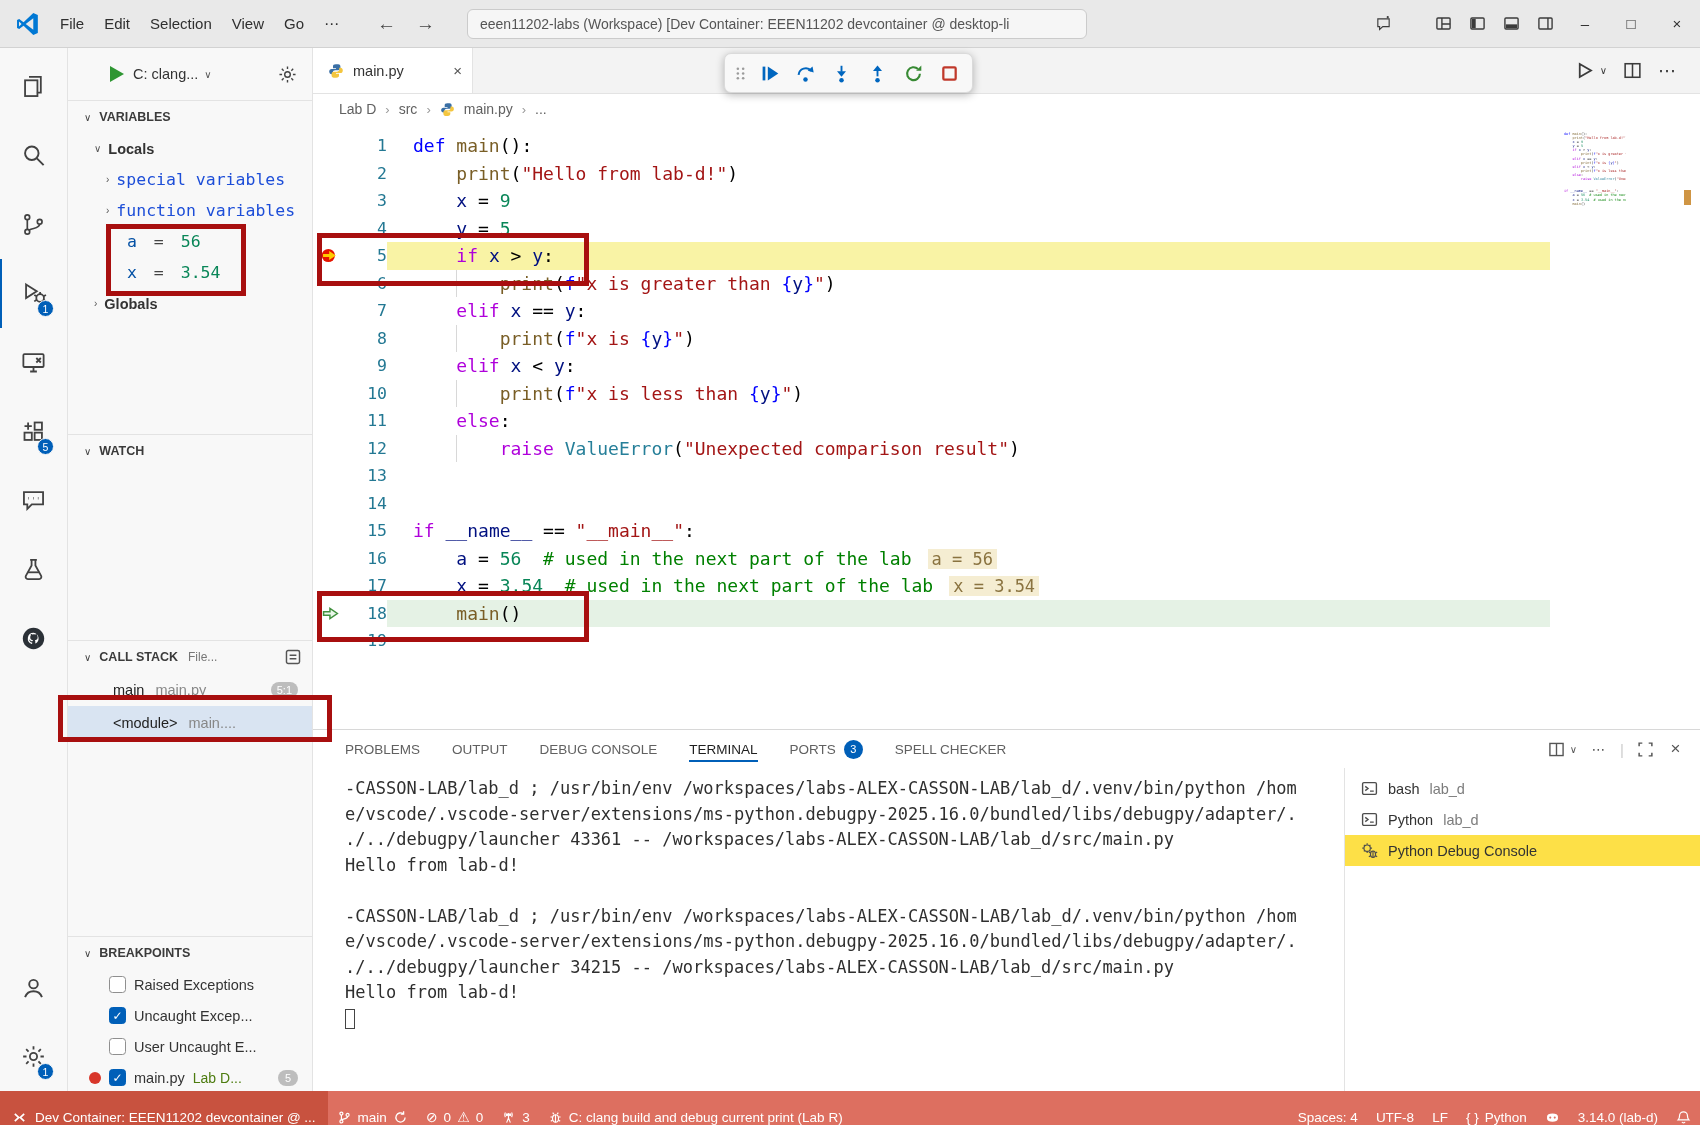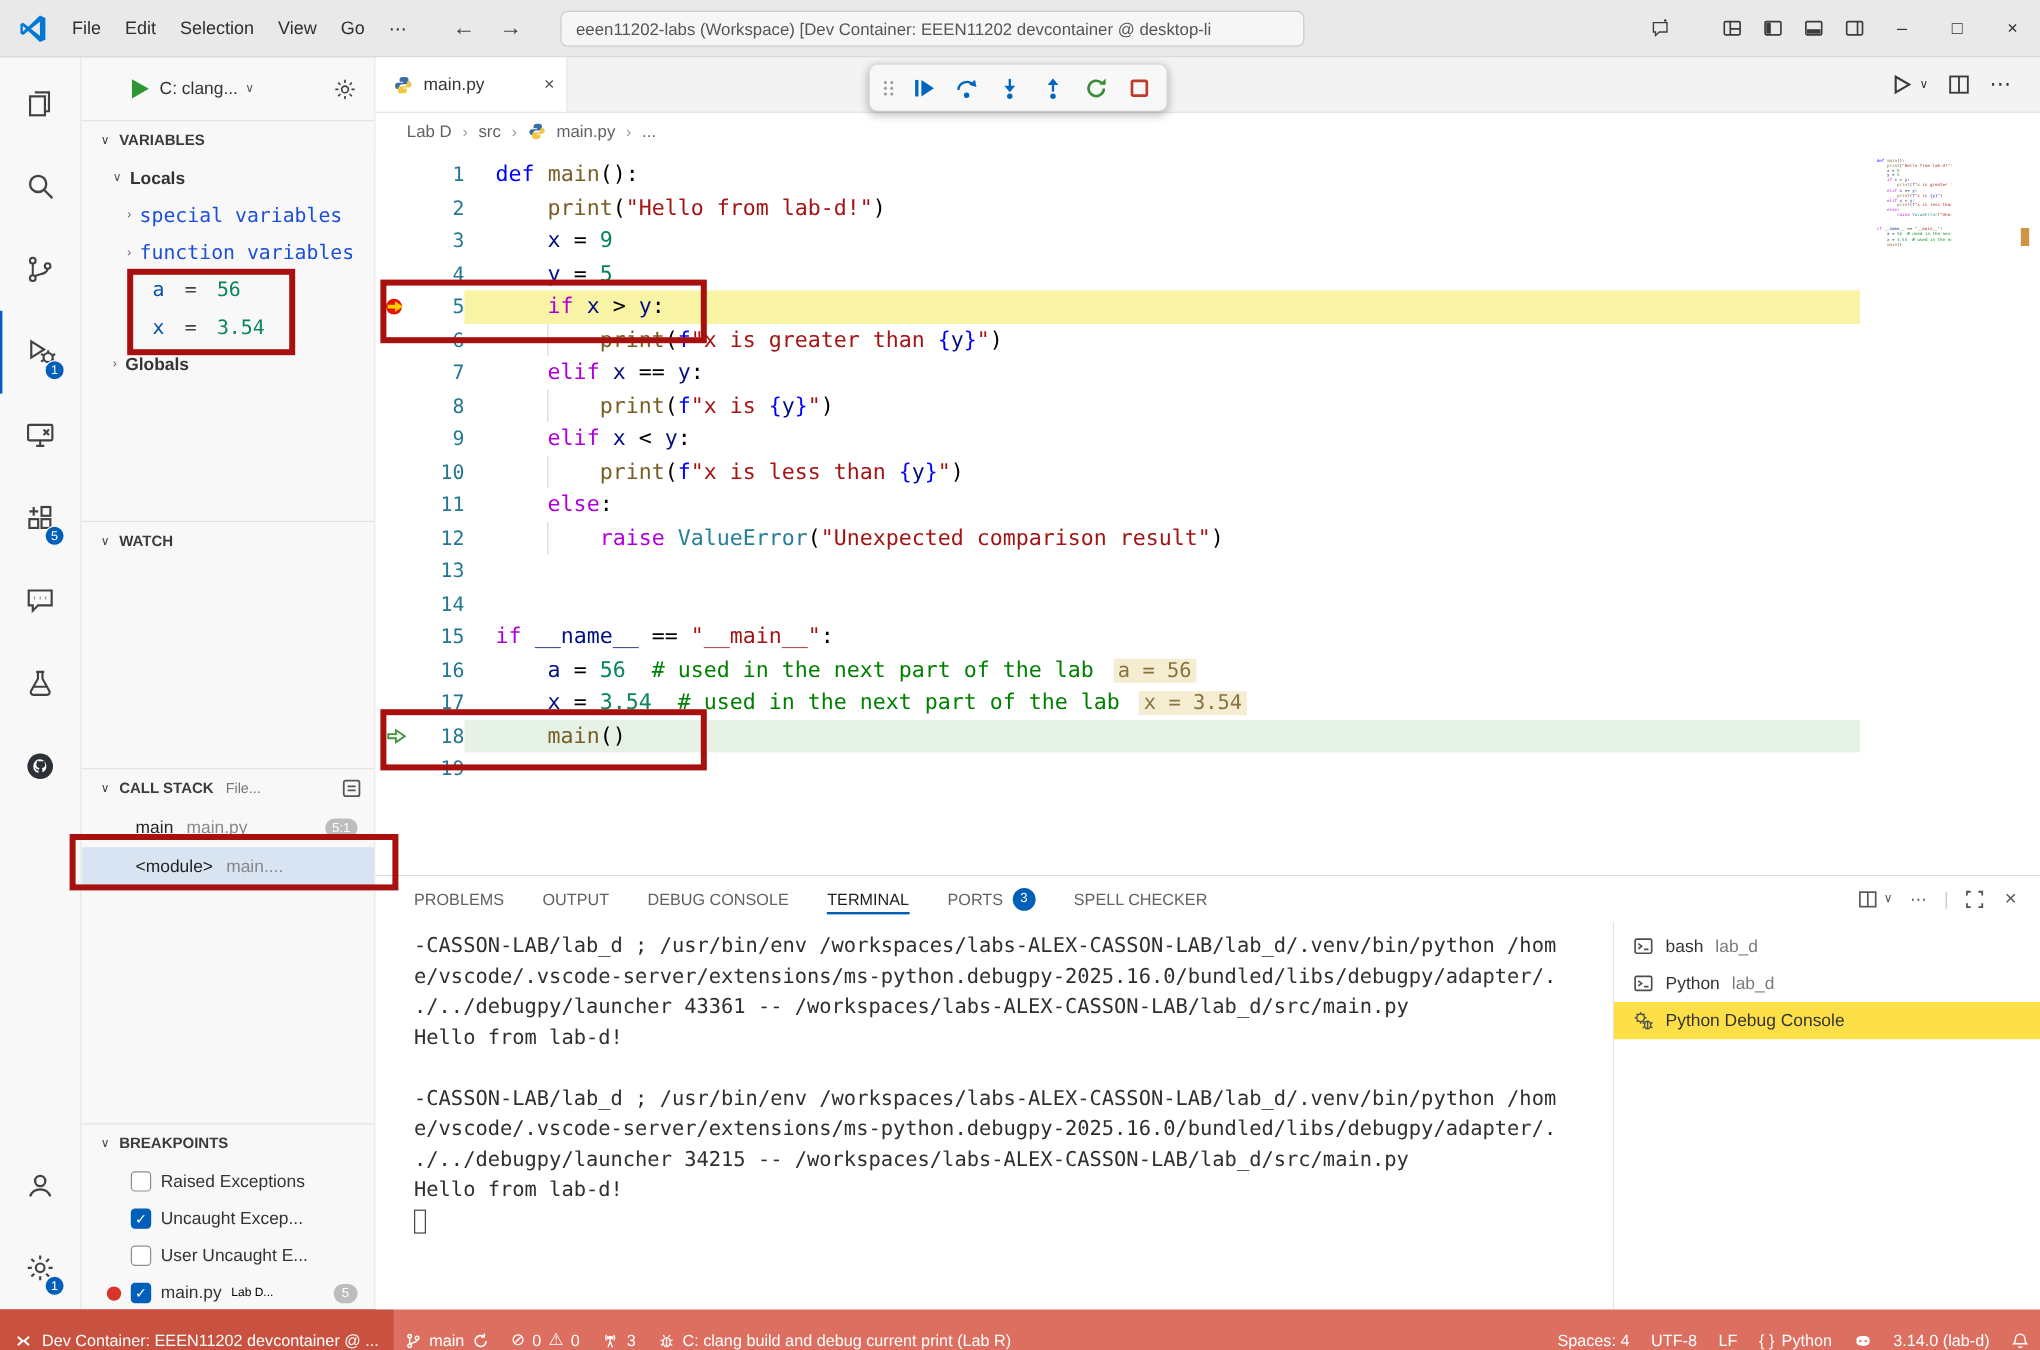--- a/index.html
+++ b/index.html
@@ -58,21 +58,21 @@
 .cs-row.selected{background:#d9e4f2}
 .cs-fn{color:#222}
 .cs-file{color:#878787}
 .cs-badge{margin-left:auto;background:#bdbdbd;color:#fff;border-radius:10px;font-size:11px;padding:2px 6px}
 .bp-row{height:31px;display:flex;align-items:center;padding:0 14px 0 21px;gap:8px;font-size:14.5px}
 .bp-dot{width:12px;height:12px;border-radius:50%;background:#d8362a;flex:none}
 .bp-dot.empty{background:transparent}
 .bp-check{width:17px;height:17px;border:1px solid #8f8f8f;border-radius:3.5px;background:#fff;display:flex;align-items:center;justify-content:center;font-size:12px;color:#fff;flex:none}
 .bp-check.checked{background:#005fb8;border-color:#005fb8}
 .bp-label{color:#333;white-space:nowrap}
-.bp-desc{color:#000000;font-size:10px;white-space:nowrap}
+.bp-desc{color:#4d7c0f;font-size:14px;white-space:nowrap}
 .bp-badge{margin-left:auto;background:#bdbdbd;color:#fff;border-radius:10px;font-size:11px;padding:2px 7px}
 
 .editor-col{flex:1;display:flex;flex-direction:column;position:relative;background:#fff;min-width:0}
 .debug-toolbar{position:absolute;top:5px;left:411px;height:40px;background:#f8f8f8;border:1px solid #dadada;border-radius:7px;box-shadow:0 2px 8px rgba(0,0,0,.28);display:flex;align-items:center;padding:0 7px;gap:5px;z-index:30}
 .dt-btn{width:31px;height:31px;display:flex;align-items:center;justify-content:center;border-radius:5px}
 .dt-btn svg{width:19px;height:19px}
 .dt-drag{width:17px}
 .tab-row{height:46px;flex:none;background:#f3f3f3;display:flex;align-items:stretch;border-bottom:1px solid #e3e3e3}
 .tab{width:160px;background:#fff;display:flex;align-items:center;gap:9px;padding:0 10px 0 15px;font-size:14.5px;color:#333;border-right:1px solid #e3e3e3}
 .tab-pyicon{width:16px;height:16px;flex:none}

